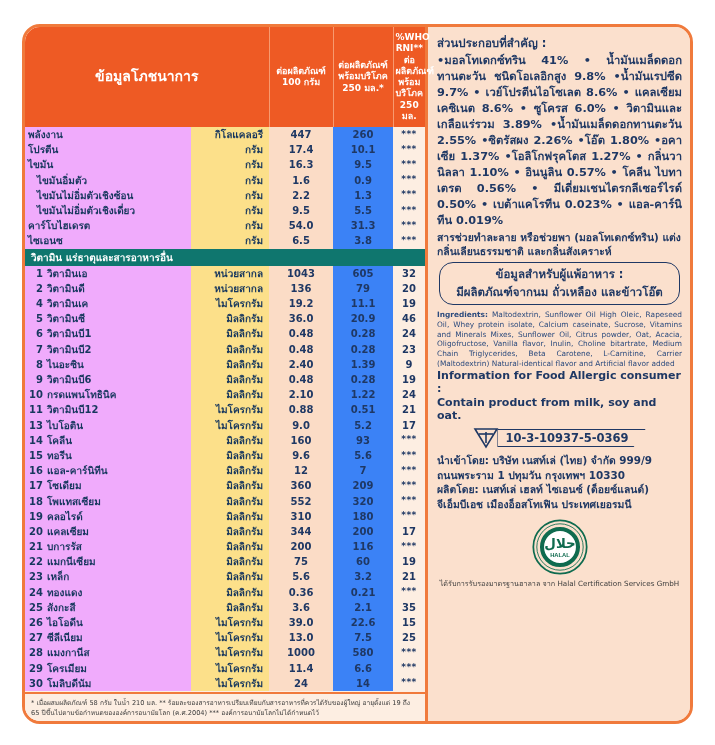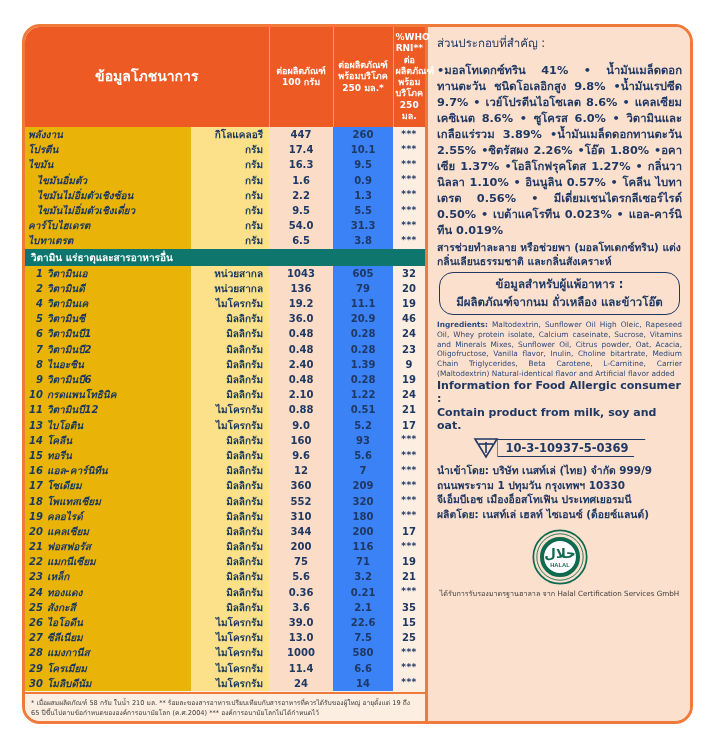--- a/index.html
+++ b/index.html
@@ -41,21 +41,21 @@
     border-right:1px solid #f79a6f;
   }
   thead th.th-title{
     font-size:14px;border-right:1px solid #f79a6f;
   }
   thead th:last-child{border-right:none;}
   tbody td{
     font-size:10px;padding:1px 3px;line-height:1.32;
     border:none;
   }
-  td.nm{background:#eab308;color:#17375e;text-align:left;font-weight:bold;font-style:italic;}
+  td.nm{background:#f0abfc;color:#17375e;text-align:left;font-weight:bold;}
   td.nm.indent{padding-left:12px;font-weight:bold;}
   td.unit{background:#fce08a;color:#17375e;text-align:right;font-weight:bold;padding-right:6px;}
   td.v1{background:#fbdcc6;color:#1f3864;text-align:center;font-weight:bold;}
   td.v2{background:#3b82f6;color:#1f3864;text-align:center;font-weight:bold;}
   td.v3{background:#fdeee2;color:#1f3864;text-align:center;font-weight:bold;}
   td.stars{letter-spacing:.5px;font-size:9px;}
   tr.section td{
     background:#0f766e;color:#ffffff;
     font-size:10px;font-weight:bold;
     text-align:left;padding:2px 6px;
@@ -70,21 +70,21 @@
   }
   
   .right-pane{
     flex:1;background:#fbe0cd;
     border-left:3px solid #f07a3c;
     padding:7px 8px 4px 9px;
     box-sizing:border-box;
     display:flex;flex-direction:column;
     font-size:11px;color:#1f3864;
   }
-  .ing-head{font-size:11.5px;font-weight:normal;margin-bottom:11px;}
+  .ing-head{font-size:11.5px;font-weight:bold;margin-bottom:1px;}
   .ing-body{font-size:11.3px;line-height:1.42;font-weight:bold;text-align:justify;}
   .ing-tail{font-size:10.4px;line-height:1.35;font-weight:bold;margin-top:1px;}
   .allergy-box{
     border:1.6px solid #1f3864;border-radius:14px;
     margin:4px 2px 3px 2px;padding:2px 6px 3px 6px;
     text-align:center;
   }
   .allergy-box .t1{font-size:11.5px;font-weight:bold;}
   .allergy-box .t2{font-size:11.5px;font-weight:bold;}
   .eng-ing{font-size:7.4px;line-height:1.3;color:#2b4a7d;margin:2px 0 1px 0;text-align:justify;}
@@ -173,21 +173,21 @@
             <td class="v3 stars">***</td>
           </tr>
           <tr>
             <td class="nm">คาร์โบไฮเดรต</td>
             <td class="unit">กรัม</td>
             <td class="v1">54.0</td>
             <td class="v2">31.3</td>
             <td class="v3 stars">***</td>
           </tr>
           <tr>
-            <td class="nm">ไบทาเตรต</td>
+            <td class="nm">ไซเอนซ</td>
             <td class="unit">กรัม</td>
             <td class="v1">6.5</td>
             <td class="v2">3.8</td>
             <td class="v3 stars">***</td>
           </tr>
         </tbody>
       <tbody>
         <tr class="section">
           <td colspan="5">วิตามิน แร่ธาตุและสารอาหารอื่น</td>
         </tr>
@@ -313,31 +313,31 @@
             <td class="v3 stars">***</td>
           </tr>
           <tr>
             <td class="nm"><span class="rownum">20</span><span>แคลเซียม</span></td>
             <td class="unit">มิลลิกรัม</td>
             <td class="v1">344</td>
             <td class="v2">200</td>
             <td class="v3">17</td>
           </tr>
           <tr>
-            <td class="nm"><span class="rownum">21</span><span>ฟอสฟอรัส</span></td>
+            <td class="nm"><span class="rownum">21</span><span>บการรัส</span></td>
             <td class="unit">มิลลิกรัม</td>
             <td class="v1">200</td>
             <td class="v2">116</td>
             <td class="v3 stars">***</td>
           </tr>
           <tr>
             <td class="nm"><span class="rownum">22</span><span>แมกนีเซียม</span></td>
             <td class="unit">มิลลิกรัม</td>
             <td class="v1">75</td>
-            <td class="v2">71</td>
+            <td class="v2">60</td>
             <td class="v3">19</td>
           </tr>
           <tr>
             <td class="nm"><span class="rownum">23</span><span>เหล็ก</span></td>
             <td class="unit">มิลลิกรัม</td>
             <td class="v1">5.6</td>
             <td class="v2">3.2</td>
             <td class="v3">21</td>
           </tr>
           <tr>
@@ -421,22 +421,22 @@
         <path d="M2 2 L24 2 L13 20 Z" fill="none" stroke="#1f3864" stroke-width="1.6"></path>
         <line x1="6" y1="7" x2="20" y2="7" stroke="#1f3864" stroke-width="1.6"></line>
         <line x1="13" y1="5" x2="13" y2="16" stroke="#1f3864" stroke-width="1.6"></line>
       </svg>
       <span class="fda-num">10-3-10937-5-0369</span>
     </div>
 
     <div class="addr">
       <span class="ln"><span class="lbl">นำเข้าโดย:</span><span> บริษัท เนสท์เล่ (ไทย) จำกัด 999/9</span></span>
       <span class="ln ctr">ถนนพระราม 1 ปทุมวัน กรุงเทพฯ 10330</span>
+      <span class="ln"><span class="lbl">ผลิตโดย:</span><span> เนสท์เล่ เฮลท์ ไซเอนซ์ (ด็อยซ์แลนด์)</span></span>
       <span class="ln ctr">จีเอ็มบีเอช เมืองอ็อสโทเฟิน ประเทศเยอรมนี</span>
-      <span class="ln"><span class="lbl">ผลิตโดย:</span><span> เนสท์เล่ เฮลท์ ไซเอนซ์ (ด็อยซ์แลนด์)</span></span>
     </div>
 
     <div class="halal-wrap">
       <svg class="halal" viewBox="0 0 100 100">
         <circle cx="50" cy="50" r="46" fill="none" stroke="#0f6b4f" stroke-width="3"></circle>
         <circle cx="50" cy="50" r="40" fill="none" stroke="#0f6b4f" stroke-width="1.5"></circle>
         <circle cx="50" cy="50" r="31" fill="#ffffff" stroke="#0f6b4f" stroke-width="7"></circle>
         <text x="50" y="52" text-anchor="middle" font-size="23" font-weight="bold" fill="#0f6b4f" font-family="'DejaVu Sans',sans-serif">حلال</text>
         <text x="50" y="68" text-anchor="middle" font-size="10" font-weight="bold" fill="#0f6b4f" font-family="'Liberation Sans',sans-serif">HALAL</text>
       </svg>

